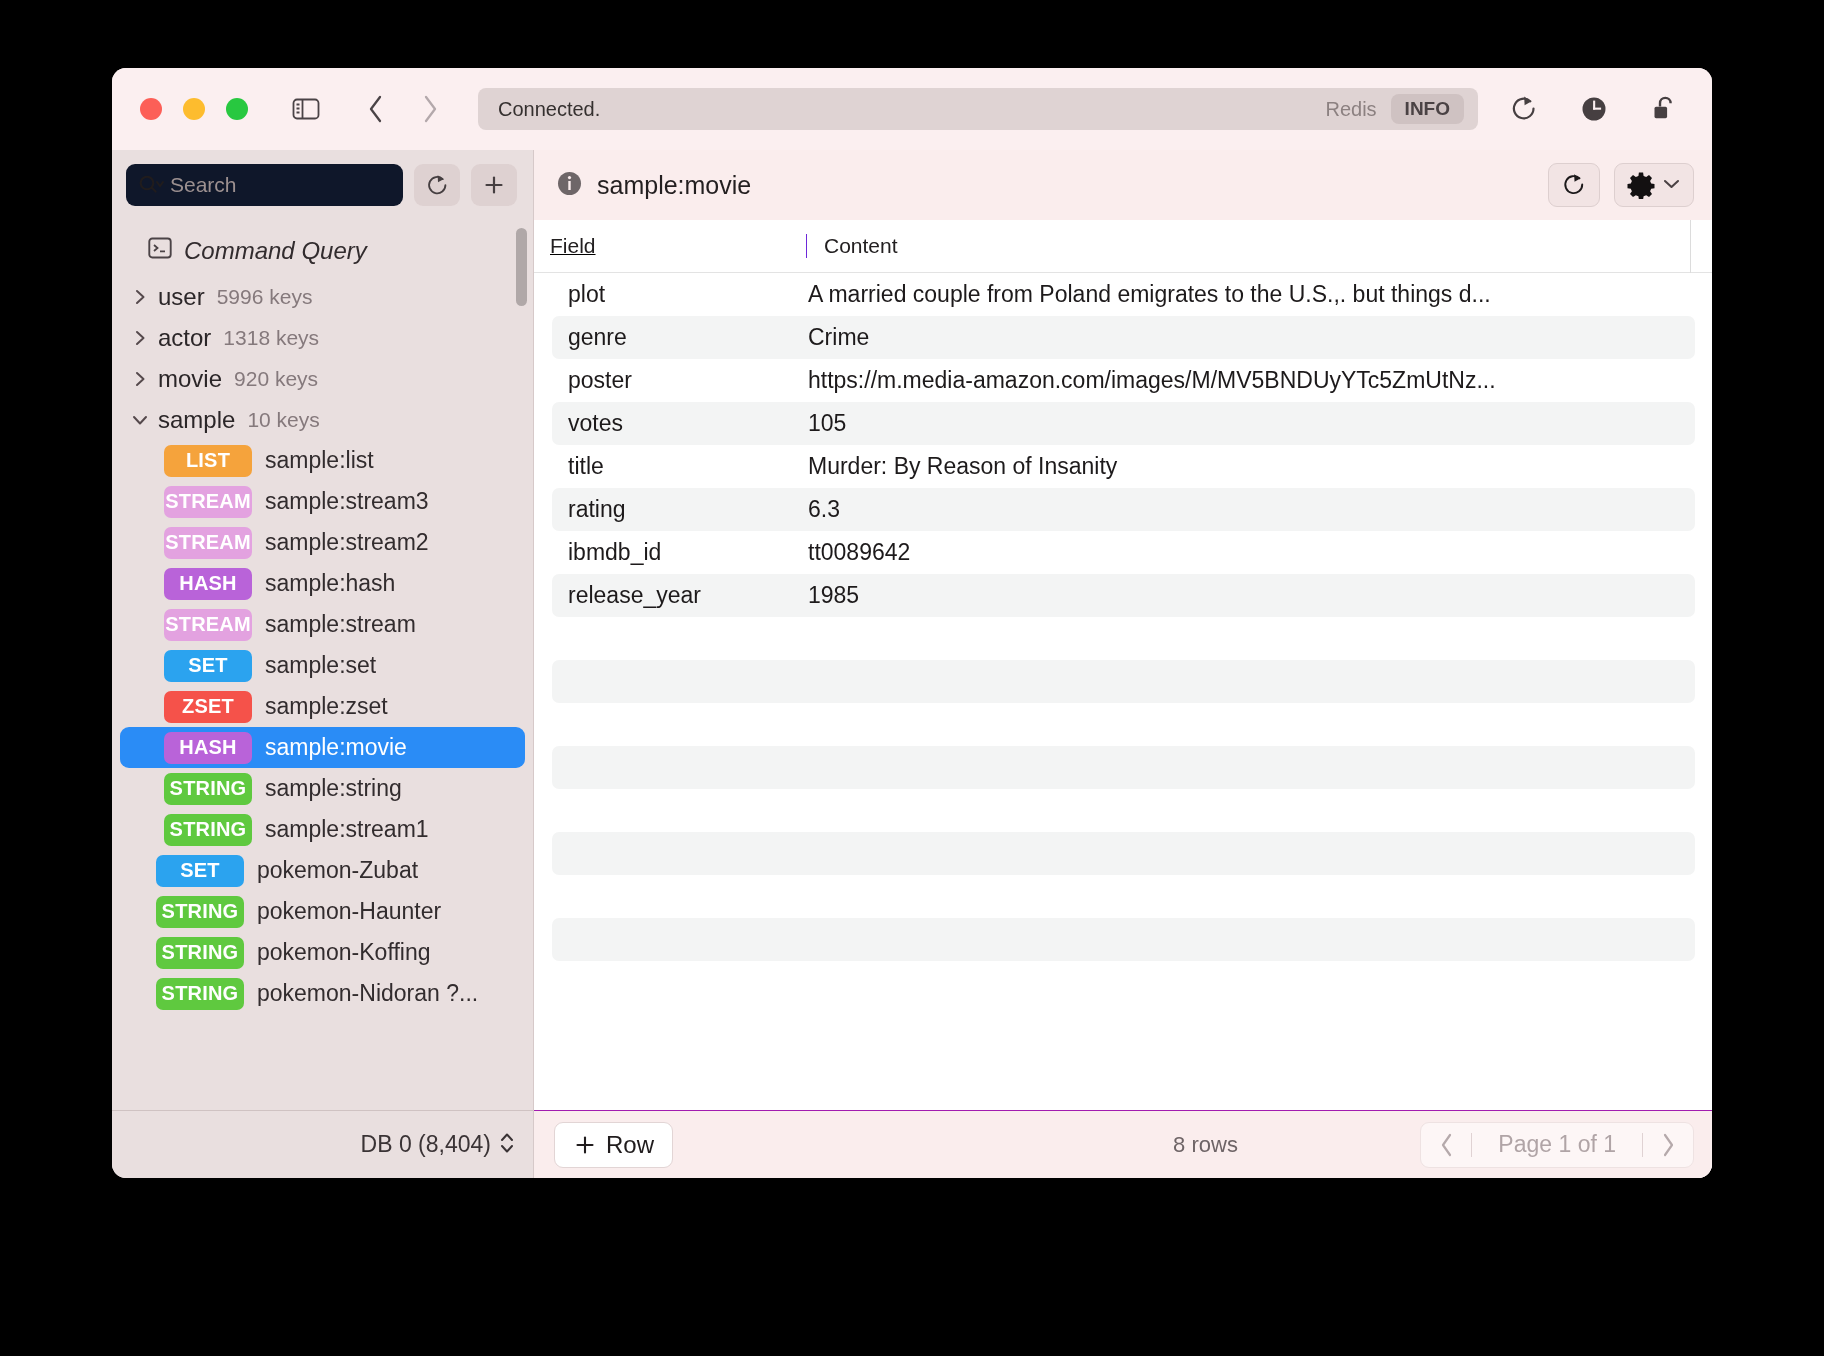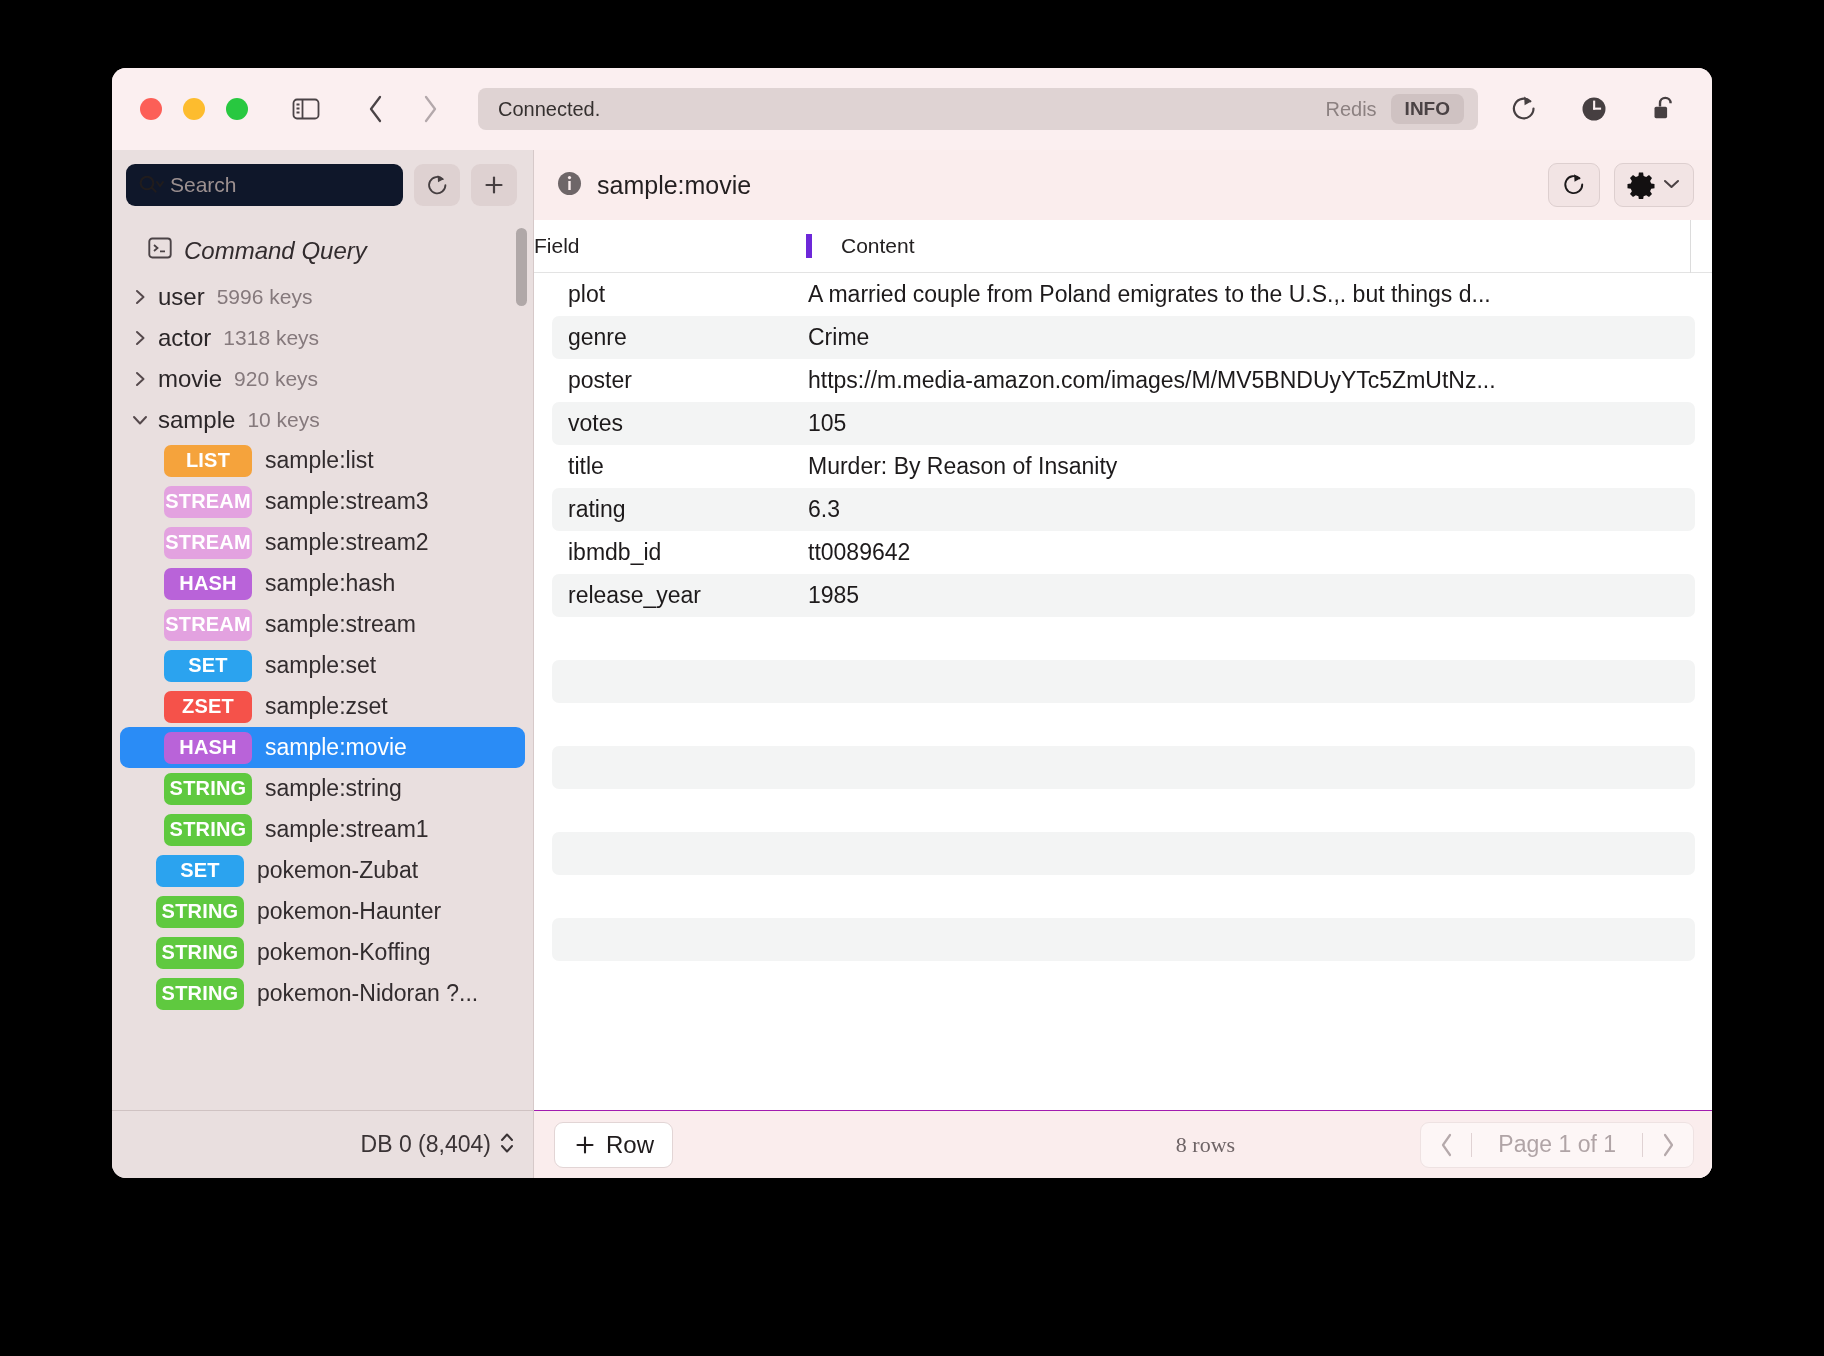--- a/index.html
+++ b/index.html
@@ -211,22 +211,22 @@
     color: #221e1f;
   }
 
   #table-head {
     display: flex;
     height: 53px;
     align-items: center;
     border-bottom: 1px solid #e3e3e3;
     background: #fff;
   }
-  .col-field { width: 272px; position: relative; }
-  .col-content { flex: 1; padding-left: 29px; border-left: 6px solid #6d28d9; }
+  .col-field { width: 272px; padding-left: 16px; position: relative; text-decoration: underline; }
+  .col-content { flex: 1; padding-left: 17px; border-left: 1px solid #6d28d9; }
   .col-end { width: 22px; border-left: 1px solid #dcdcdc; height: 53px; }
   .th { font-size: 21px; color: #232021; }
 
   #table-body { flex: 1; background: #fff; position: relative; overflow: hidden; }
   .row {
     display: flex; align-items: center;
     height: 43px;
     margin: 0 17px 0 18px;
     border-radius: 7px;
   }
@@ -263,21 +263,20 @@
     padding: 0 18px;
     font-size: 24px;
     color: #201c1d;
   }
   #rows-count {
     position: absolute;
     left: 0; right: 0;
     text-align: center;
     font-size: 22px; color: #6e6466;
     pointer-events: none;
-    font-family: Liberation Serif, serif;
   }
   #main-bottom-inner {
     position: relative; flex: 1; display: flex; align-items: center;
   }
   #pager {
     margin-left: auto;
     height: 46px;
     background: #fdf6f6;
     border: 1px solid #eee2e2;
     border-radius: 9px;

